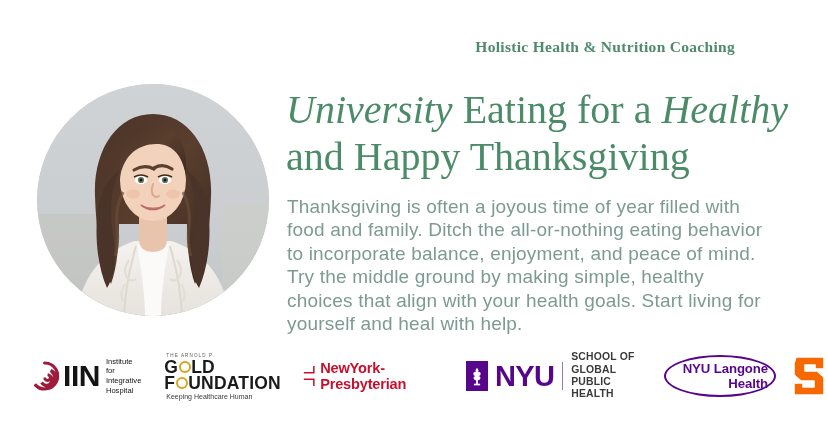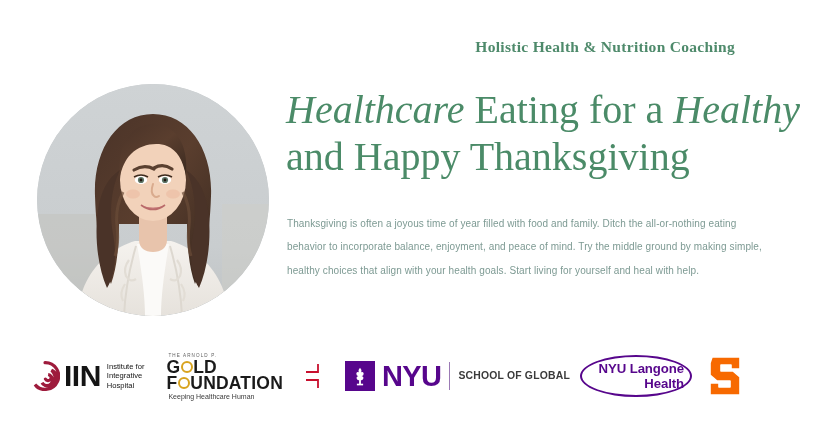--- a/index.html
+++ b/index.html
@@ -58,24 +58,24 @@
     color: #4b8b68;
     font-weight: 400;
   }
   .title .it { font-style: italic; }
   .title .line { display: block; white-space: nowrap; }
 
   
   .body-copy {
     position: absolute;
     left: 287px;
-    top: 212px;
+    top: 195px;
     width: 486px;
     font-family: "Liberation Sans", sans-serif;
-    font-size: 10px;
+    font-size: 19px;
     line-height: 23.4px;
     color: #7d9a93;
     letter-spacing: 0.01em;
   }
 
   
   .logo-bar {
     position: absolute;
     left: 0;
     top: 345px;
@@ -293,21 +293,21 @@
         <path d="M104 121 q12 10 24 0 q-12 5 -24 0 Z" fill="#c97c7c"></path>
         <path d="M104 121 q12 9 24 0" stroke="#b96a6a" stroke-width="1.6" fill="none"></path>
 
         <ellipse cx="96" cy="110" rx="7" ry="4.5" fill="#e8b49a" opacity="0.45"></ellipse>
         <ellipse cx="136" cy="110" rx="7" ry="4.5" fill="#e8b49a" opacity="0.45"></ellipse>
       </g>
     </svg>
   </div>
 
   <h1 class="title">
-    <span class="line"><span class="it">Healthcare</span><span> Eating for a </span><span class="it">Healthy</span></span>
+    <span class="line"><span class="it">University</span><span> Eating for a </span><span class="it">Healthy</span></span>
     <span class="line">and Happy Thanksgiving</span>
   </h1>
 
   <p class="body-copy">Thanksgiving is often a joyous time of year filled with food and family. Ditch the all-or-nothing eating behavior to incorporate balance, enjoyment, and peace of mind. Try the middle ground by making simple, healthy choices that align with your health goals. Start living for yourself and heal with help.</p>
 
   <div class="logo-bar">
 
     <div class="logo logo-iin">
       <svg class="iin-mark" viewBox="0 0 30 30">
         <path d="M15 1.6 A13.4 13.4 0 1 1 5 23.6 A11 11 0 1 0 21.5 9.3 A8.2 8.2 0 1 1 12 21.8 A5.6 5.6 0 1 0 18.3 13.6 A3 3 0 1 1 15.4 18" fill="none" stroke="#9e1b3c" stroke-width="3.1" stroke-linecap="round"></path>
@@ -334,35 +334,37 @@
         </span>
       <span class="gold-tag">Keeping Healthcare Human</span>
     </div>
 
     <div class="logo logo-nyp">
       <svg class="nyp-mark" viewBox="0 0 16 28">
         <path d="M1 10 H13 V2" fill="none" stroke="#c8102e" stroke-width="1.8"></path>
         <path d="M1 18 H13 V26" fill="none" stroke="#c8102e" stroke-width="1.8"></path>
       </svg>
       <span class="nyp-text">
+        <span class="nyp-name">NewYork-Presbyterian</span>
       </span>
     </div>
 
     <div class="logo logo-nyu">
       <span class="nyu-square">
         <svg viewBox="0 0 24 24" width="22" height="22">
           <path d="M12 3 q-2.6 2.6 -1.4 5 q-2.4 -1 -2.6 1.4 q-.2 2.4 2.2 3 q-2.8 .6 -1.6 2.8 q1.2 2 3.4 1 q2.2 1 3.4 -1 q1.2 -2.2 -1.6 -2.8 q2.4 -.6 2.2 -3 q-.2 -2.4 -2.6 -1.4 q1.2 -2.4 -1.4 -5 Z" fill="#ffffff"></path>
           <rect x="11" y="14" width="2" height="7" fill="#ffffff"></rect>
           <rect x="8.6" y="20.4" width="6.8" height="1.8" fill="#ffffff"></rect>
         </svg>
       </span>
       <span class="nyu-letters">NYU</span>
       <span class="nyu-div"></span>
       <span class="nyu-school">
         <span style="display:block">SCHOOL OF GLOBAL</span>
+        <span style="display:block">PUBLIC HEALTH</span>
       </span>
     </div>
 
     <div class="logo logo-langone">
       <span class="langone-oval"></span>
       <span class="langone-text">
         <span style="display:block">NYU Langone</span>
         <span style="display:block">Health</span>
       </span>
     </div>

